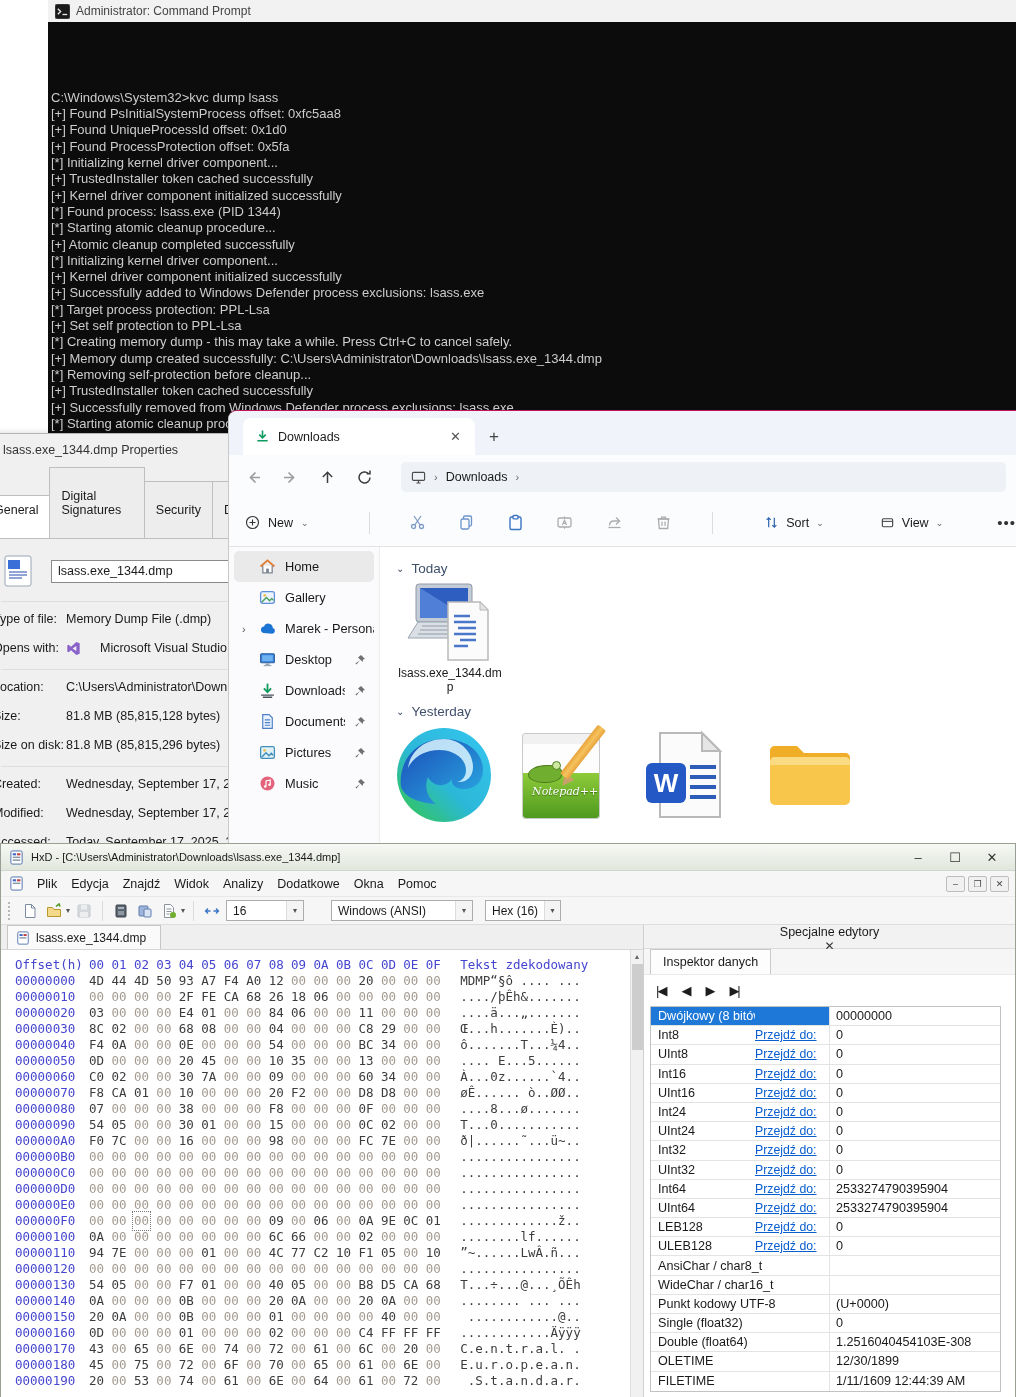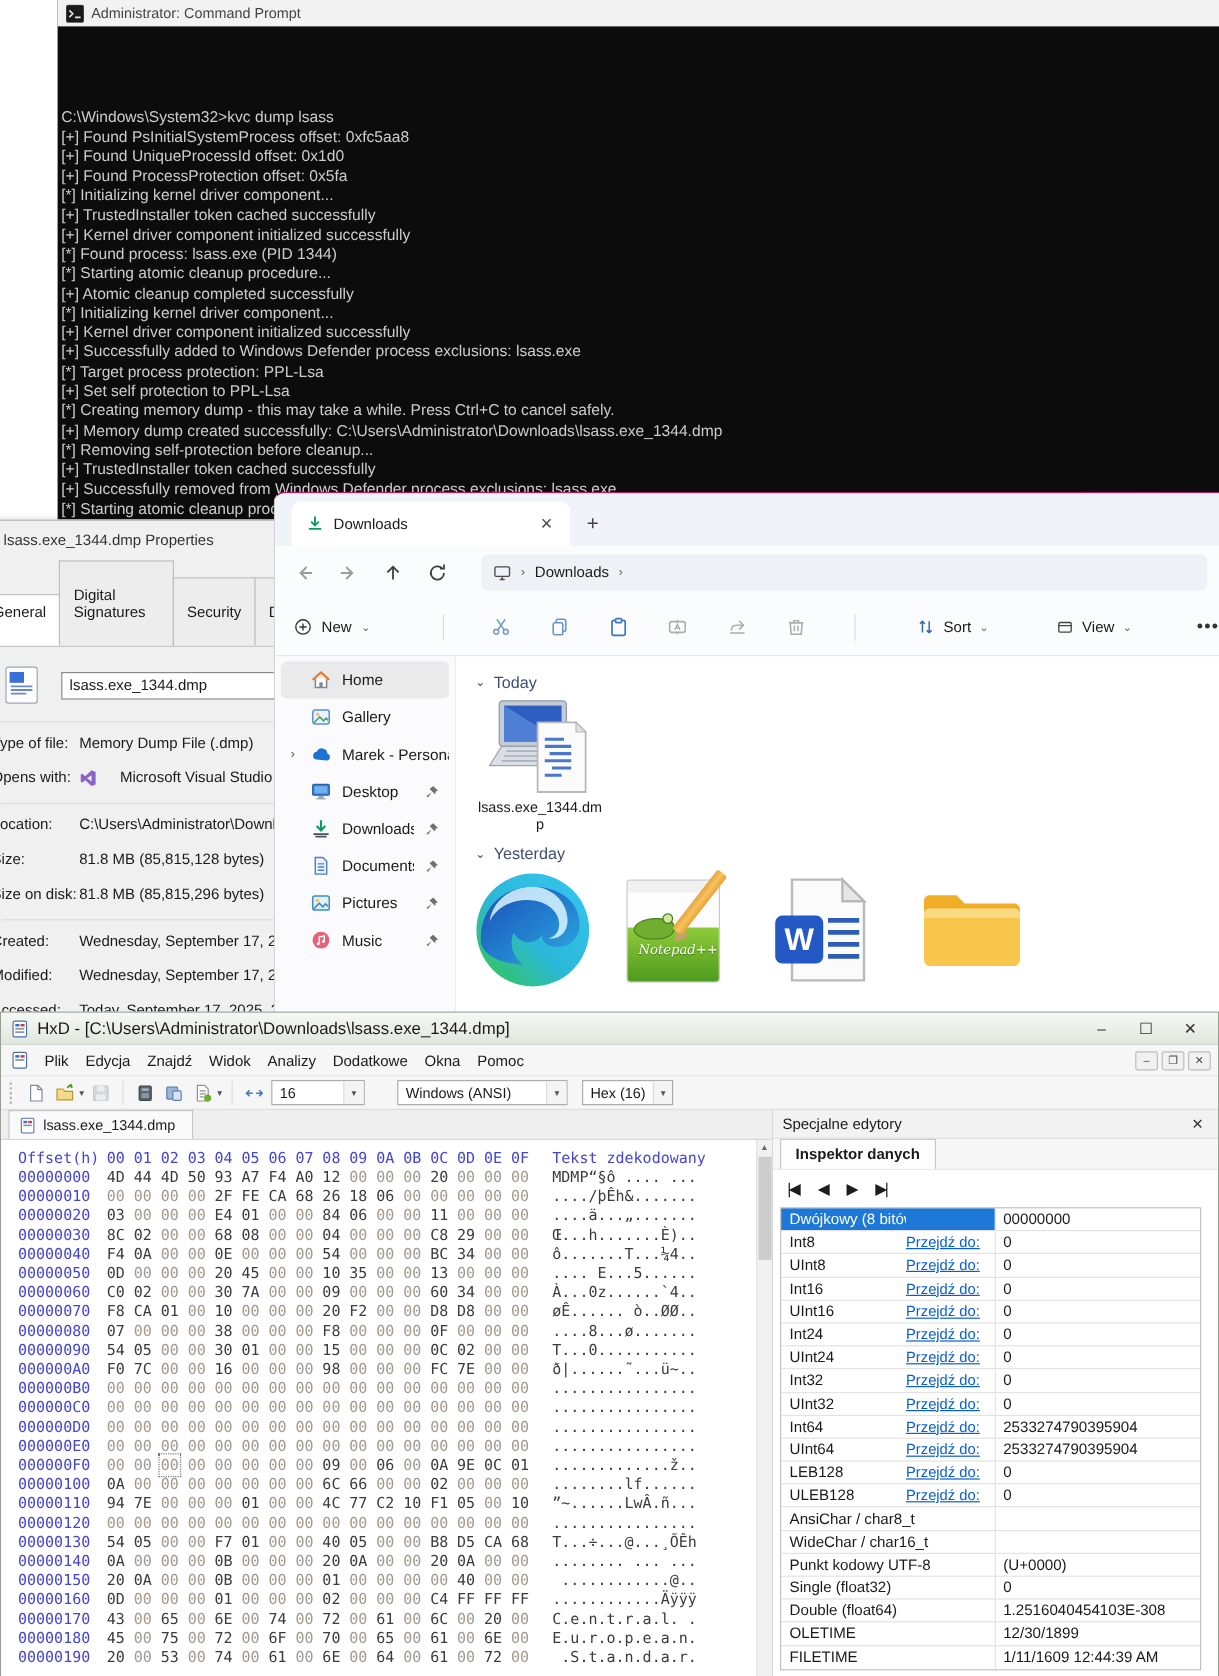--- a/index.html
+++ b/index.html
@@ -89,21 +89,21 @@
   .npp-grass{position:absolute;left:7px;top:48px;width:76px;height:45px;background:linear-gradient(#8ecb3a,#4f9a1f);border-radius:0 0 3px 3px;}
   .npp-cham{position:absolute;left:12px;top:40px;width:34px;height:18px;background:#6fae2f;border-radius:60% 40% 50% 50%;border:1px solid #4c7d1d;}
   .npp-eye{position:absolute;left:36px;top:36px;width:9px;height:9px;background:#cfe8a0;border:1px solid #4c7d1d;border-radius:50%;}
   .npp-text{position:absolute;left:16px;top:60px;font-size:11px;font-style:italic;color:#fff;font-family:"DejaVu Serif",serif;text-shadow:0 1px 1px #3c6d12;}
   .npp-pencil{position:absolute;left:62px;top:-4px;width:10px;height:62px;background:linear-gradient(90deg,#e8a33b,#f6c35e,#e8a33b);transform:rotate(38deg);border-radius:2px;}
   .npp-tip{position:absolute;left:44px;top:50px;width:0;height:0;border-left:6px solid transparent;border-right:6px solid transparent;border-top:12px solid #caa06a;transform:rotate(38deg);}
 
   
   #win-hxd{left:0;top:843px;width:1016px;height:554px;z-index:4;background:#f3f3f3;border:1px solid #98a096;}
   .hx-titlebar{height:27px;background:linear-gradient(#f6f8f4,#e1e7dd);display:flex;align-items:center;padding:0 8px;gap:7px;border-bottom:1px solid #d0d6cc;}
-  .hx-titlebar .ttl{flex:1;font-size:14px;color:#1a1a1a;}
+  .hx-titlebar .ttl{flex:1;font-size:11px;color:#1a1a1a;}
   .wbtn{width:30px;text-align:center;font-size:13px;color:#333;}
   .hx-menubar{height:25px;background:#f6f6f6;display:flex;align-items:center;padding-left:6px;gap:2px;}
   .menu-item{font-size:12.5px;color:#1a1a1a;padding:3px 7px;}
   .mdi-ctrls{margin-left:auto;display:flex;gap:3px;padding-right:6px;}
   .mdi-btn{width:19px;height:16px;border:1px solid #bdbdbd;background:#f1f1f1;font-size:9px;line-height:14px;text-align:center;color:#444;border-radius:2px;}
   .hx-toolbar{height:29px;background:#f6f6f6;border-top:1px solid #e9e9e9;border-bottom:1px solid #dedede;display:flex;align-items:center;padding-left:4px;gap:4px;}
   .tb-grip{width:5px;height:18px;border-left:2px dotted #b9b9b9;margin:0 3px;}
   .tb-ico{width:20px;height:20px;display:flex;align-items:center;justify-content:center;}
   .tb-ico svg{width:16px;height:16px;}
   .tb-dd{font-size:8px;color:#555;margin-left:-2px;}
@@ -122,24 +122,24 @@
   .hx-row{display:flex;height:16px;line-height:16px;white-space:nowrap;}
   .hx-off{width:64px;margin-left:14px;color:#4545d0;flex:0 0 64px;}
   .hx-bytes{margin-left:10px;flex:0 0 auto;}
   .byte{display:inline-block;margin-right:7.4px;}
   .byte.z{color:#a39a8f;}
   .byte.caret{outline:1px dotted #777;outline-offset:1px;}
   .hx-head .byte{color:#4545d0;}
   .hx-text{margin-left:12px;width:176px;overflow:hidden;white-space:pre;}
   .hx-head .hx-text,.hx-head .hx-off{color:#4545d0;}
   .insp-pane{flex:1;background:#fff;display:flex;flex-direction:column;}
-  .insp-header{height:24px;background:#f2f2f2;border-bottom:1px solid #dcdcdc;display:flex;align-items:center;padding:0 8px;font-size:12.5px;color:#1a1a1a;}
+  .insp-header{height:24px;background:#f2f2f2;border-bottom:1px solid #dcdcdc;display:flex;align-items:center;padding:0 8px;font-size:12.5px;color:#1a1a1a;flex-direction:column;}
   .insp-header .grow{flex:1;}
   .insp-x{font-size:12px;color:#333;padding:0 4px;}
-  .insp-tabrow{height:26px;background:#f6f6f6;display:flex;align-items:flex-start;padding-left:6px;border-bottom:1px solid #e8e8e8;font-weight:bold;}
+  .insp-tabrow{height:26px;background:#f6f6f6;display:flex;align-items:flex-start;padding-left:6px;border-bottom:1px solid #e8e8e8;}
   .insp-tab{height:25px;background:#fdfdfd;border:1px solid #c9c9c9;border-bottom:none;display:flex;align-items:center;padding:0 12px;font-size:12.5px;color:#1a1a1a;}
   .insp-nav{height:31px;display:flex;align-items:center;gap:16px;padding-left:12px;}
   .navb{font-size:13px;color:#1d1d1d;letter-spacing:-2px;}
   .insp-table{margin:0 14px 0 6px;border:1px solid #c2c2c2;font-size:12.6px;color:#1a1a1a;}
   .it-row{display:grid;grid-template-columns:104px 74px 1fr;height:19.2px;align-items:center;border-bottom:1px solid #e3e3e3;}
   .it-row:last-child{border-bottom:none;}
   .it-name{padding-left:7px;white-space:nowrap;grid-column:1;}
   .it-link{grid-column:2;white-space:nowrap;}
   .it-link a{color:#0a5fd0;font-size:12.3px;}
   .it-val{grid-column:3;border-left:1px solid #e3e3e3;height:100%;display:flex;align-items:center;padding-left:6px;white-space:nowrap;}

